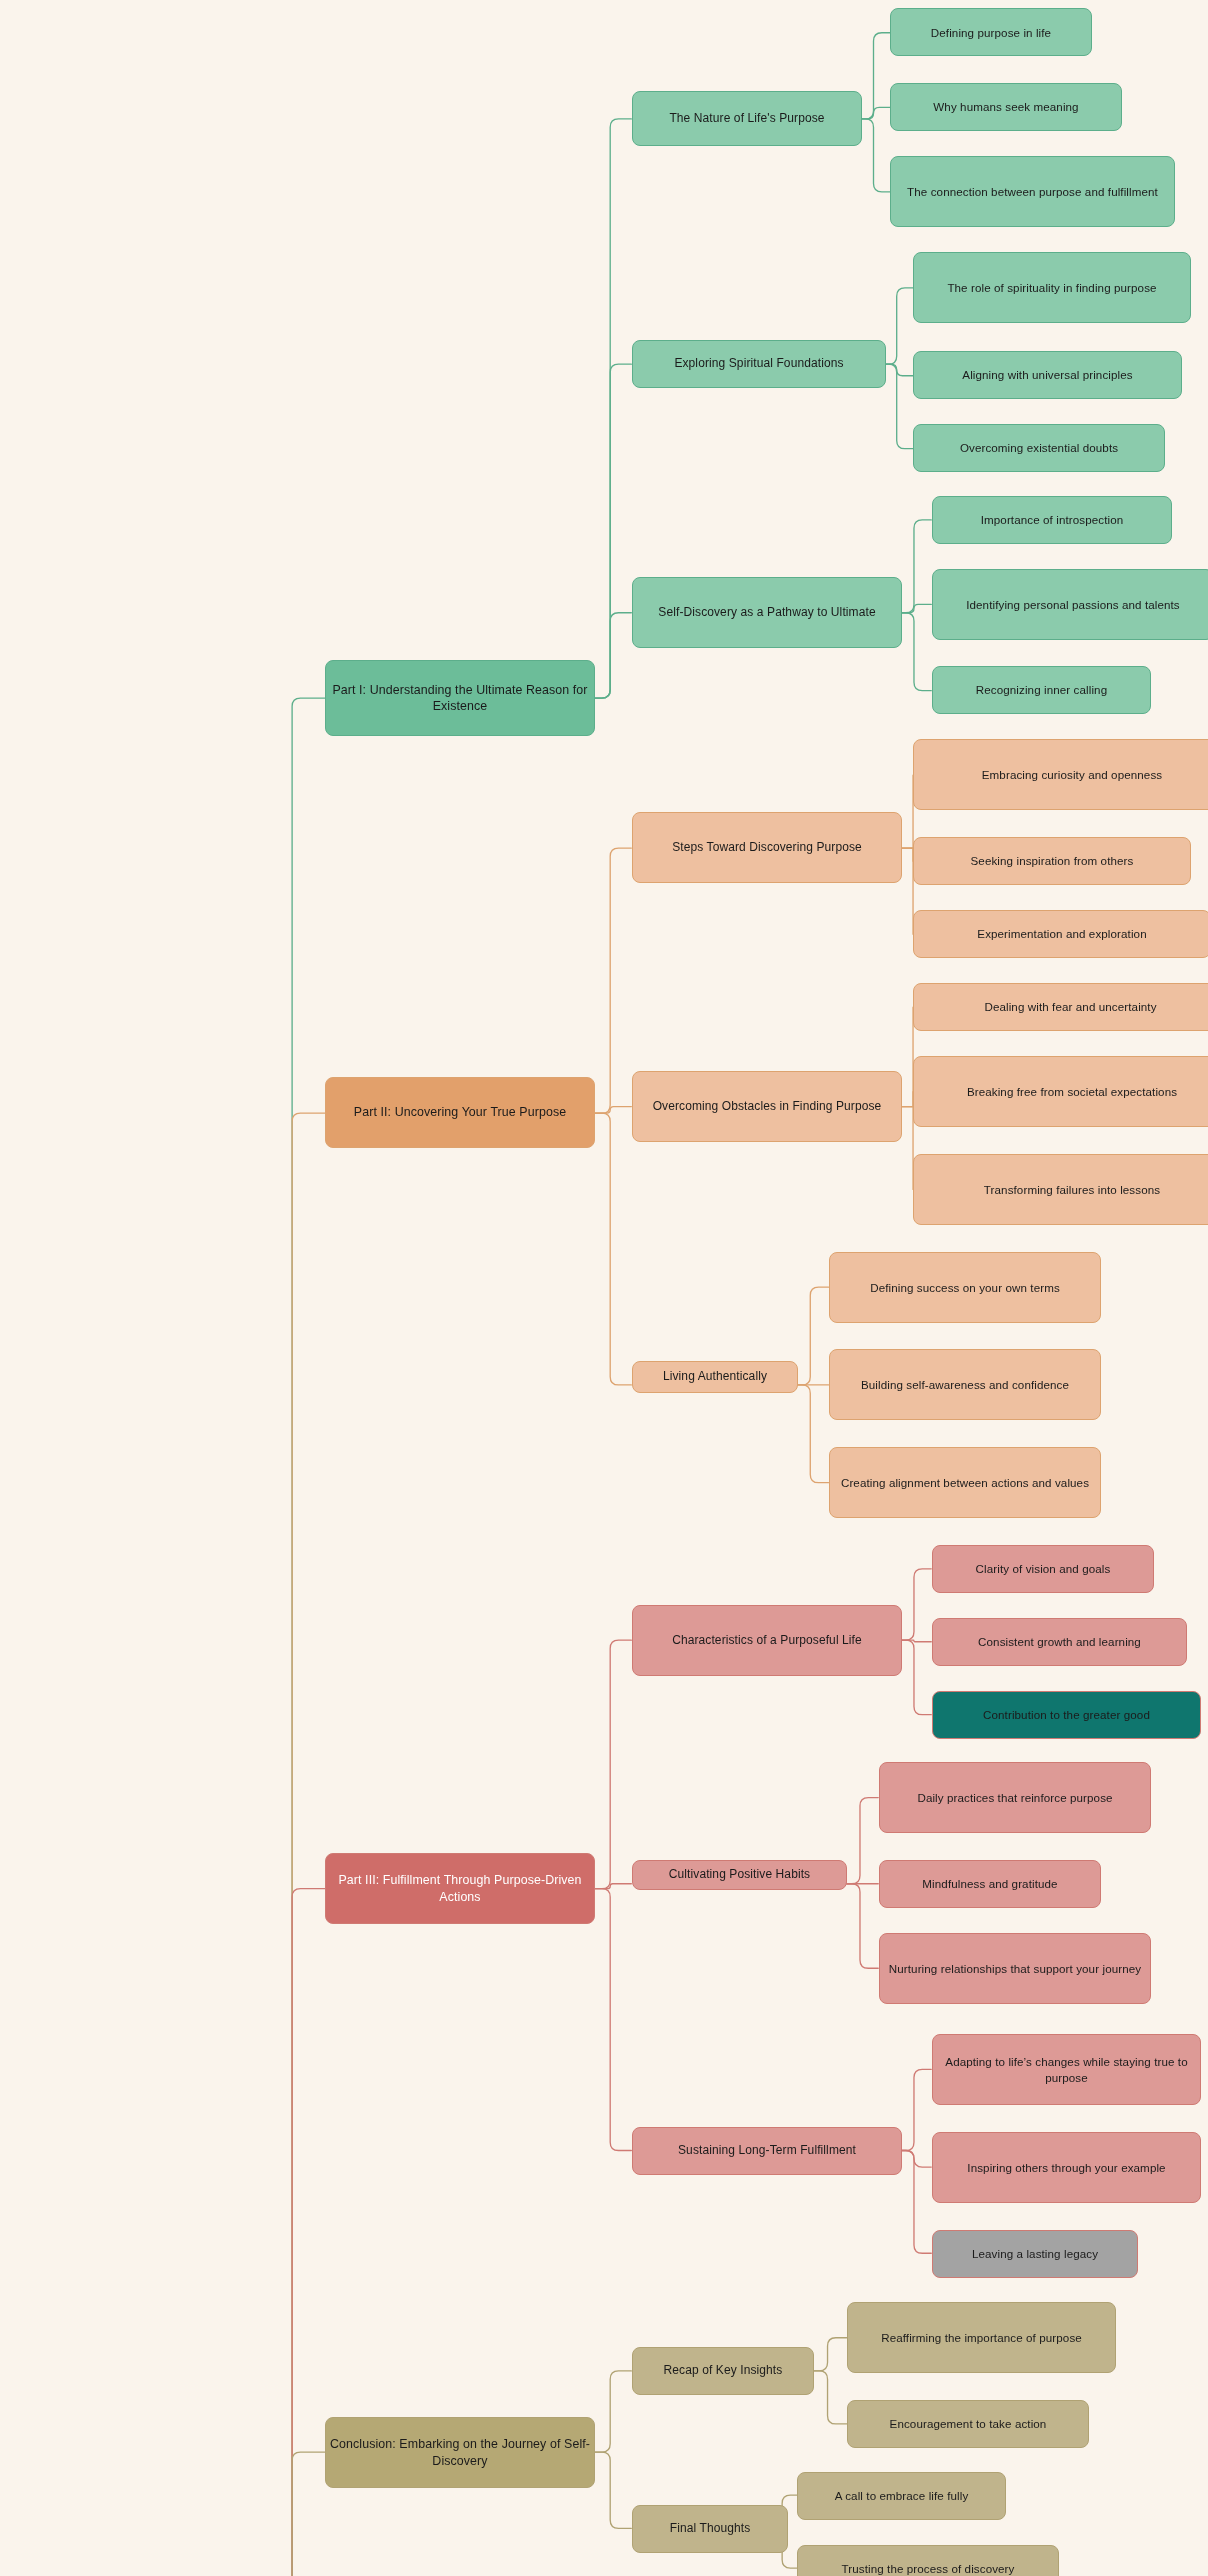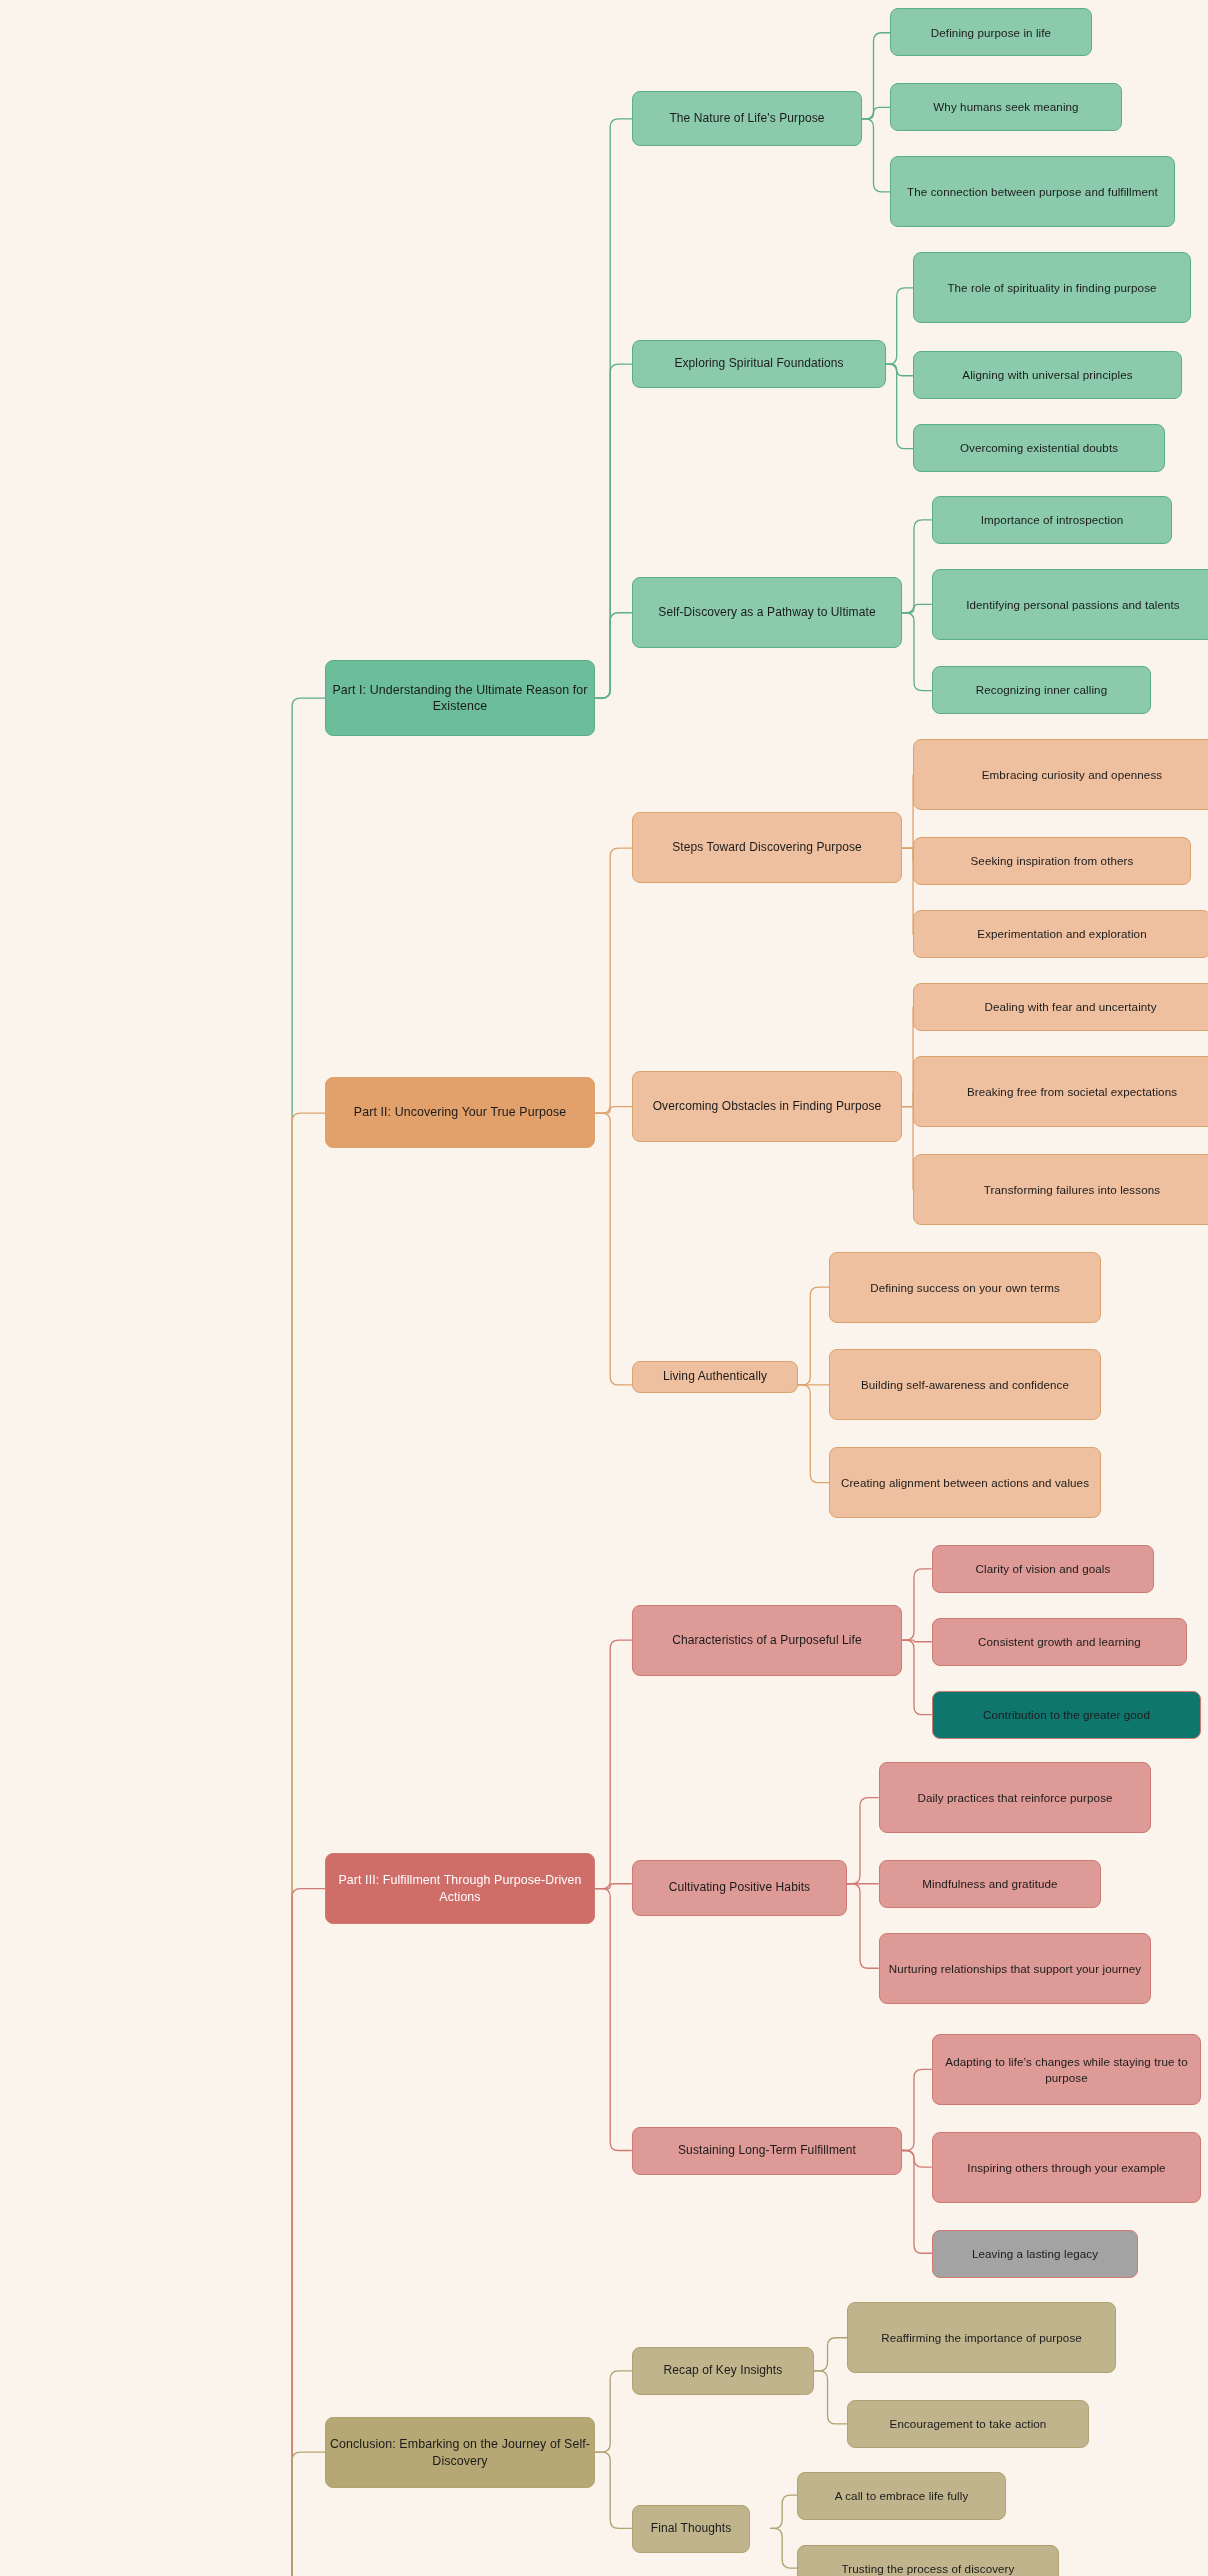--- a/index.html
+++ b/index.html
@@ -169,21 +169,21 @@
       </div>
       <div class="node lvl3" style="left: 932px; top: 1545px; width: 222px; height: 48px; background: rgb(221, 154, 150); border: 0.8px solid rgb(207, 122, 115); color: rgb(27, 27, 27);">
         <span>Clarity of vision and goals</span>
       </div>
       <div class="node lvl3" style="left: 932px; top: 1618px; width: 255px; height: 48px; background: rgb(221, 154, 150); border: 0.8px solid rgb(207, 122, 115); color: rgb(27, 27, 27);">
         <span>Consistent growth and learning</span>
       </div>
       <div class="node lvl3" style="left: 932px; top: 1691px; width: 269px; height: 48px; background: #0f766e; border: 0.8px solid rgb(207, 122, 115); color: rgb(27, 27, 27);">
         <span>Contribution to the greater good</span>
       </div>
-      <div class="node lvl2" style="left: 632px; top: 1860px; width: 215px; height: 56px; background: rgb(221, 154, 150); border: 0.8px solid rgb(207, 122, 115); color: rgb(27, 27, 27);">
+      <div class="node lvl2" style="left: 632px; top: 1860px; width: 215px; height: 30px; background: rgb(221, 154, 150); border: 0.8px solid rgb(207, 122, 115); color: rgb(27, 27, 27);">
         <span>Cultivating Positive Habits</span>
       </div>
       <div class="node lvl3" style="left: 879px; top: 1762px; width: 272px; height: 71px; background: rgb(221, 154, 150); border: 0.8px solid rgb(207, 122, 115); color: rgb(27, 27, 27);">
         <span>Daily practices that reinforce purpose</span>
       </div>
       <div class="node lvl3" style="left: 879px; top: 1860px; width: 222px; height: 48px; background: rgb(221, 154, 150); border: 0.8px solid rgb(207, 122, 115); color: rgb(27, 27, 27);">
         <span>Mindfulness and gratitude</span>
       </div>
       <div class="node lvl3" style="left: 879px; top: 1933px; width: 272px; height: 71px; background: rgb(221, 154, 150); border: 0.8px solid rgb(207, 122, 115); color: rgb(27, 27, 27);">
         <span>Nurturing relationships that support your journey</span>
@@ -205,21 +205,21 @@
       </div>
       <div class="node lvl2" style="left: 632px; top: 2347px; width: 182px; height: 48px; background: rgb(192, 180, 140); border: 0.8px solid rgb(176, 162, 115); color: rgb(27, 27, 27);">
         <span>Recap of Key Insights</span>
       </div>
       <div class="node lvl3" style="left: 847px; top: 2302px; width: 269px; height: 71px; background: rgb(192, 180, 140); border: 0.8px solid rgb(176, 162, 115); color: rgb(27, 27, 27);">
         <span>Reaffirming the importance of purpose</span>
       </div>
       <div class="node lvl3" style="left: 847px; top: 2400px; width: 242px; height: 48px; background: rgb(192, 180, 140); border: 0.8px solid rgb(176, 162, 115); color: rgb(27, 27, 27);">
         <span>Encouragement to take action</span>
       </div>
-      <div class="node lvl2" style="left: 632px; top: 2505px; width: 118px; height: 48px; background: rgb(192, 180, 140); border: 0.8px solid rgb(176, 162, 115); color: rgb(27, 27, 27);">
+      <div class="node lvl2" style="left: 632px; top: 2505px; width: 156px; height: 48px; background: rgb(192, 180, 140); border: 0.8px solid rgb(176, 162, 115); color: rgb(27, 27, 27);">
         <span>Final Thoughts</span>
       </div>
       <div class="node lvl3" style="left: 797px; top: 2472px; width: 209px; height: 48px; background: rgb(192, 180, 140); border: 0.8px solid rgb(176, 162, 115); color: rgb(27, 27, 27);">
         <span>A call to embrace life fully</span>
       </div>
       <div class="node lvl3" style="left: 797px; top: 2545px; width: 262px; height: 48px; background: rgb(192, 180, 140); border: 0.8px solid rgb(176, 162, 115); color: rgb(27, 27, 27);">
         <span>Trusting the process of discovery</span>
       </div>
     </div>
 </div>

